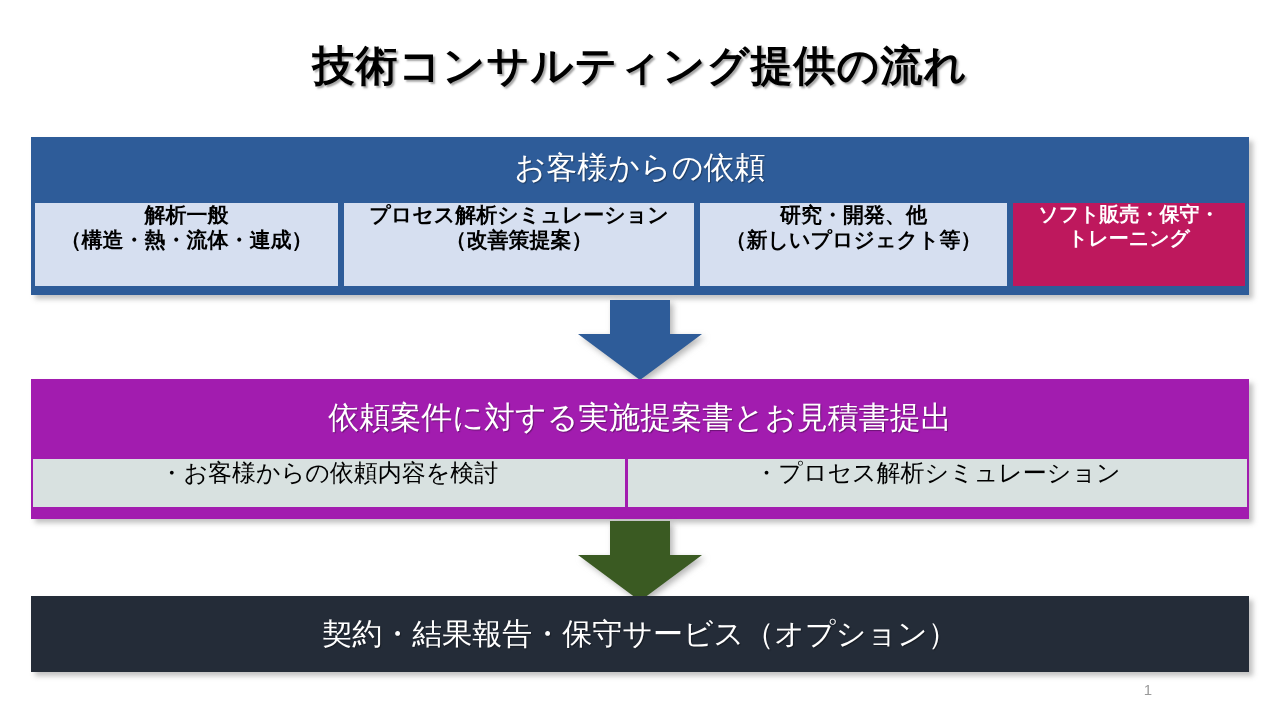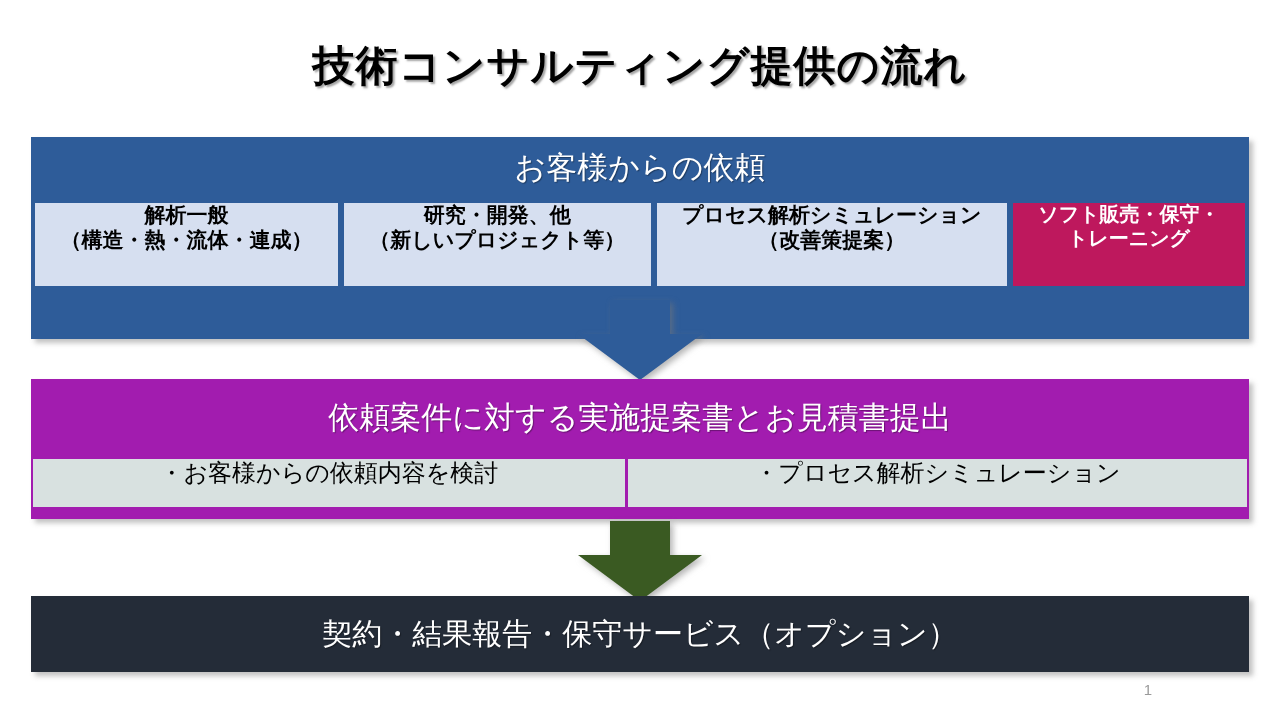--- a/index.html
+++ b/index.html
@@ -42,21 +42,21 @@
     text-align: center;
     white-space: nowrap;
     text-shadow: 1px 1px 1px rgba(0,0,0,0.35);
   }
 
   
   #stage-request {
     left: 31px;
     top: 137px;
     width: 1218px;
-    height: 202px;
+    height: 158px;
     background: #2E5C99;
   }
   #stage-request .stage-heading {
     font-size: 31px;
     line-height: 62px;
     height: 62px;
   }
   .sub-row {
     position: absolute;
     left: 0;
@@ -190,26 +190,26 @@
 <div class="slide-title">技術コンサルティング提供の流れ</div>
 
 <div class="stage" id="stage-request">
   <div class="stage-heading">お客様からの依頼</div>
   <div class="sub-row">
     <div class="sub-box light-blue">
       <span class="sub-text">解析一般
 （構造・熱・流体・連成）</span>
     </div>
     <div class="sub-box light-blue">
+      <span class="sub-text">プロセス解析シミュレーション
+（改善策提案）</span>
+    </div>
+    <div class="sub-box light-blue">
       <span class="sub-text">研究・開発、他
 （新しいプロジェクト等）</span>
-    </div>
-    <div class="sub-box light-blue">
-      <span class="sub-text">プロセス解析シミュレーション
-（改善策提案）</span>
     </div>
     <div class="sub-box orange">
       <span class="sub-text">ソフト販売・保守・
 トレーニング</span>
     </div>
   </div>
 </div>
 
 <div class="arrow" id="arrow-request-proposal">
   <div class="shaft"></div>

